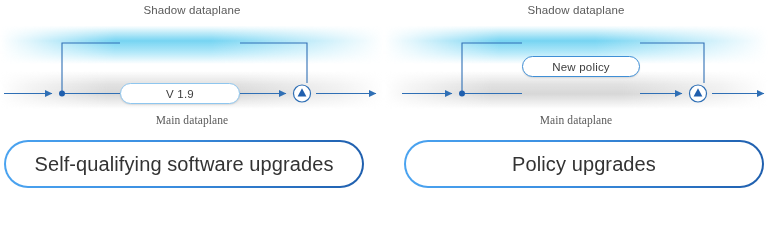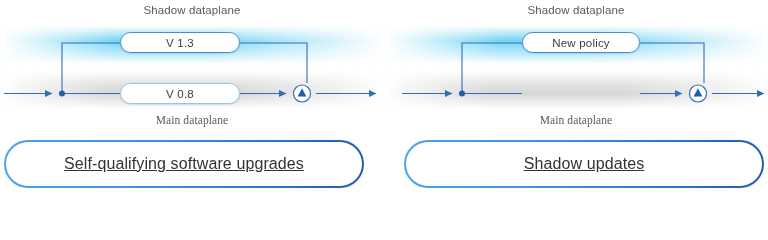--- a/index.html
+++ b/index.html
@@ -126,31 +126,30 @@
   .capsule {
     position: absolute;
     top: 140px;
     height: 48px;
     box-sizing: border-box;
     border-radius: 26px;
     background: #ffffff;
     display: flex;
     align-items: center;
     justify-content: center;
-    font-size: 16px;
+    font-size: 20px;
     color: #333333;
     letter-spacing: 0.1px;
     white-space: nowrap;
     border: 2px solid transparent;
     background-image:
       linear-gradient(#fff, #fff),
       linear-gradient(to right, #4aa3f0 0%, #3b8ee0 45%, #1f5fae 100%);
     background-origin: border-box;
     background-clip: padding-box, border-box;
-    text-decoration: underline;
   }
   .capsule-left  { left: 4px;   width: 360px; }
   .capsule-right { left: 404px; width: 360px; }
 </style>
 </head>
 <body>
 
 <div id="stage">
 
   <div class="panel panel-left">
@@ -175,23 +174,22 @@
       <path d="M62,93.5 L62,43 L120,43" fill="none" stroke="#2f6fb5" stroke-width="1.1"></path>
 
       <path d="M240,43 L307,43 L307,83" fill="none" stroke="#2f6fb5" stroke-width="1.1"></path>
 
       <circle cx="62" cy="93.5" r="3" fill="#1f5fae"></circle>
 
       <circle cx="302" cy="93.5" r="8.5" fill="#ffffff" stroke="#2f6fb5" stroke-width="1.2"></circle>
       <path d="M302,88.2 L306.4,96.6 L297.6,96.6 Z" fill="#1f5fae"></path>
     </svg>
 
-    <div class="pill pill-shadow" style="left:120px;width:120px;">V 1.3</div>
-
-    <div class="pill pill-main" style="left:120px;width:120px;">V 0.8</div>
+
+    <div class="pill pill-main" style="left:120px;width:120px;">V 1.9</div>
 
     <div class="caption caption-bottom">Main dataplane</div>
   </div>
 
   <div class="panel panel-right">
 
     <div class="band band-shadow"></div>
     <div class="band band-main"></div>
 
     <div class="caption caption-top">Shadow dataplane</div>
@@ -210,23 +208,23 @@
 
       <path d="M78,93.5 L78,43 L138,43" fill="none" stroke="#2f6fb5" stroke-width="1.1"></path>
       <path d="M256,43 L320,43 L320,83" fill="none" stroke="#2f6fb5" stroke-width="1.1"></path>
 
       <circle cx="78" cy="93.5" r="3" fill="#1f5fae"></circle>
 
       <circle cx="314" cy="93.5" r="8.5" fill="#ffffff" stroke="#2f6fb5" stroke-width="1.2"></circle>
       <path d="M314,88.2 L318.4,96.6 L309.6,96.6 Z" fill="#1f5fae"></path>
     </svg>
 
-    <div class="pill pill-shadow" style="left:138px;width:118px;">New policy</div>
+    <div class="pill pill-shadow" style="left:138px;width:118px;margin-top:24px;">New policy</div>
 
 
     <div class="caption caption-bottom">Main dataplane</div>
   </div>
 
   <div class="capsule capsule-left">Self-qualifying software upgrades</div>
 
-  <div class="capsule capsule-right">Shadow updates</div>
+  <div class="capsule capsule-right">Policy upgrades</div>
 
 </div>
 
 </body></html>

